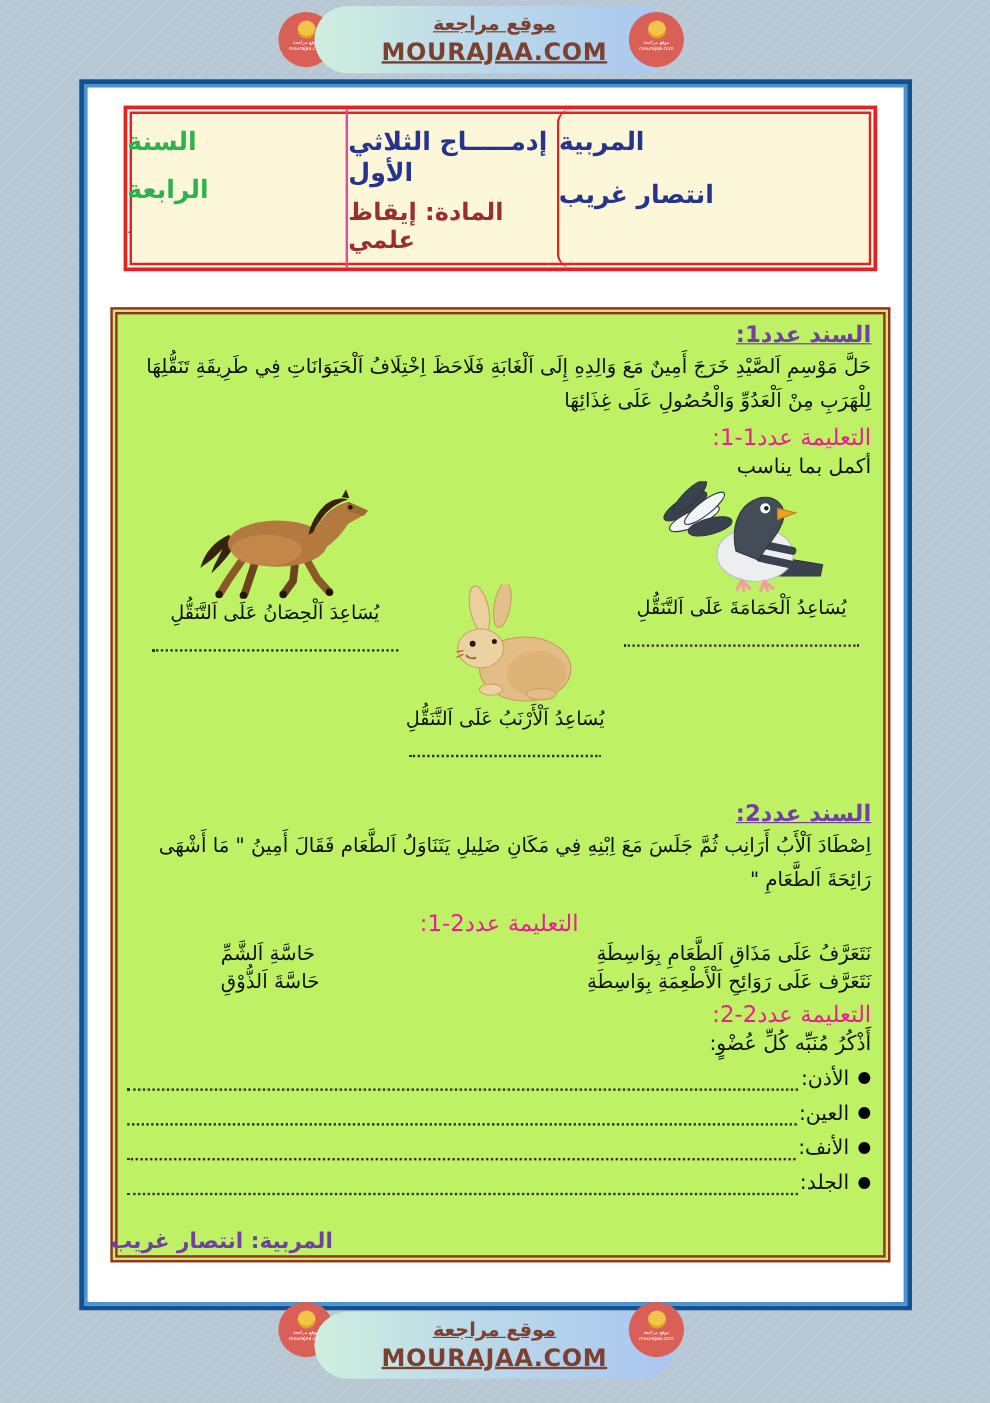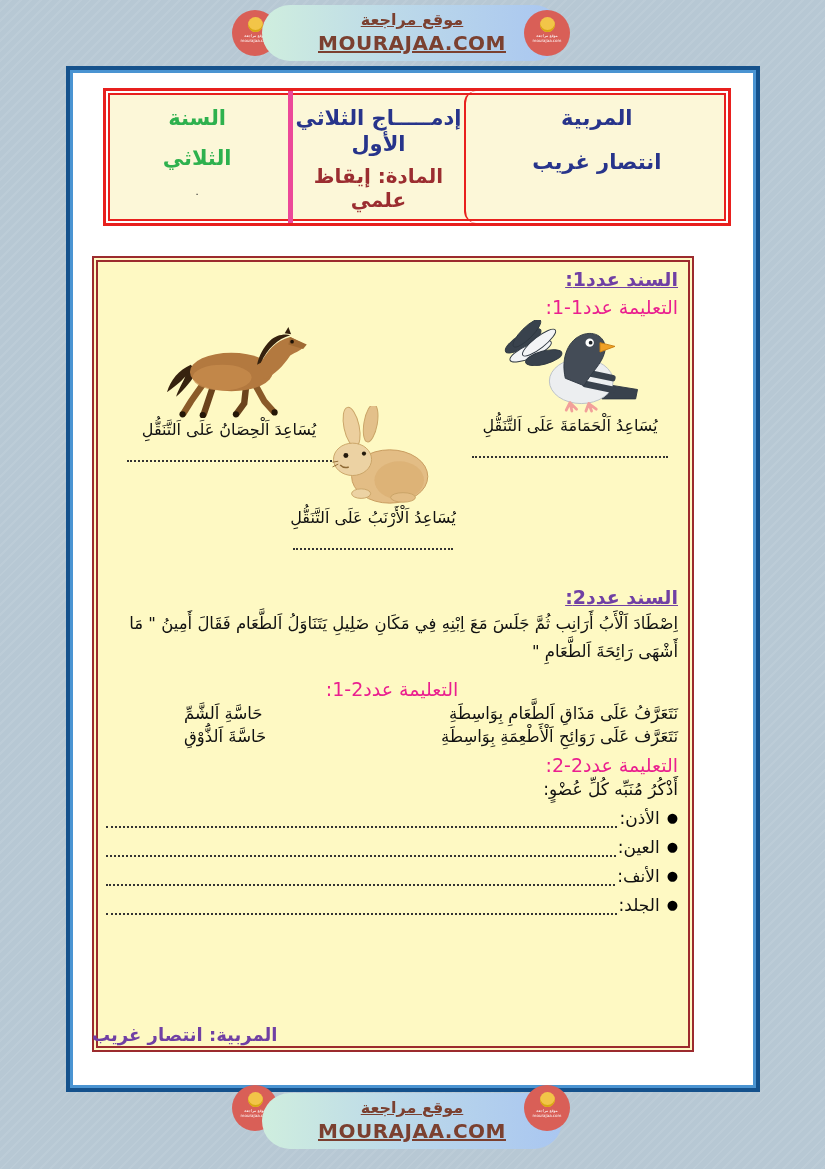--- a/index.html
+++ b/index.html
@@ -32,32 +32,32 @@
     box-shadow:inset 0 -2px 0 #d8a712;}
   .logo-txt{font-size:4px;color:#fff;line-height:1.3;}
   
   .page{position:absolute;left:66px;top:66px;width:694px;height:1026px;background:#fff;
     box-sizing:border-box;border:4px solid #14518c;box-shadow:inset 0 0 0 3px #4a94d2;z-index:2;}
   
   .header-table{position:absolute;left:33px;top:18px;width:628px;height:138px;background:#fcf7d8;
     box-sizing:border-box;border:3px solid #e8201e;
     box-shadow:inset 0 0 0 2px #ffffff, inset 0 0 0 4px #e8201e;
     display:flex;direction:rtl;}
-  .ht-cell{box-sizing:border-box;padding-top:14px;text-align:center;}
+  .ht-cell{box-sizing:border-box;padding-top:14px;text-align:left;}
   .ht-cell.c1{width:42.5%;border-left:2px solid #e8201e;border-radius:12px;}
-  .ht-cell.c2{width:28.2%;border-left:5px solid #ec4899;}
+  .ht-cell.c2{width:28.2%;border-left:2px solid #ec4899;}
   .ht-cell.c3{width:29.3%;}
   .blue-t{color:#27348b;font-weight:bold;font-size:21px;line-height:1.25;}
   .maroon-t{color:#9b2d30;font-weight:bold;font-size:20px;margin-top:6px;}
   .green-t{color:#2eb14e;font-weight:bold;font-size:21px;line-height:1.25;}
   .gap18{height:18px;} .gap14{height:14px;}
   .tiny-dot{color:#222;font-size:10px;margin-top:14px;}
   
-  .content-box{position:absolute;left:22px;top:186px;width:602px;height:796px;
-    box-sizing:border-box;border:6px double #9c2b2e;background:#fef9c3;
+  .content-box{position:absolute;left:22px;top:186px;width:650px;height:796px;
+    box-sizing:border-box;border:6px double #9c2b2e;background:#bef264;
     padding:4px 10px 4px 8px;direction:rtl;text-align:right;overflow:hidden;}
   .support-title{color:#7040a4;font-weight:bold;font-size:19px;text-decoration:underline;margin:2px 0 0 0;}
   .body-text{color:#111;font-size:16.5px;line-height:1.7;margin:2px 0 0 0;}
   .instr-title{color:#ea1f8f;font-weight:normal;font-size:19px;margin:6px 0 0 0;}
   .task-text{color:#111;font-size:17px;margin:3px 0 0 0;}
   
   .animals{position:relative;height:264px;margin-top:2px;}
   .animal{position:absolute;text-align:center;}
   .animal .caption{font-size:16px;color:#111;line-height:1.5;}
   .answer-line{border-bottom:2px dotted #333;height:4px;margin:14px auto 0 auto;}
@@ -110,30 +110,32 @@
         <div class="blue-t">انتصار غريب</div>
       </div>
       <div class="ht-cell c2">
         <div class="blue-t">إدمـــــاج الثلاثي</div>
         <div class="blue-t">الأول</div>
         <div class="maroon-t">المادة: إيقاظ علمي</div>
       </div>
       <div class="ht-cell c3">
         <div class="green-t">السنة</div>
         <div class="gap14"></div>
-        <div class="green-t">الثلاثي</div>
+        <div class="green-t">الرابعة</div>
         <div class="tiny-dot">.</div>
       </div>
     </div>
 
     <div class="content-box">
 
       <div class="support-title">السند عدد1:</div>
+      <p class="body-text">حَلَّ مَوْسِمِ اَلصَّيْدِ خَرَجَ أَمِينٌ مَعَ وَالِدِهِ إِلَى اَلْغَابَةِ فَلَاحَظَ اِخْتِلَافُ اَلْحَيَوَانَاتِ فِي طَرِيقَةِ تَنَقُّلِهَا لِلْهَرَبِ مِنْ اَلْعَدُوِّ وَالْحُصُولِ عَلَى غِذَائِهَا</p>
 
       <div class="instr-title">التعليمة عدد1-1:</div>
+      <div class="task-text">أكمل بما يناسب</div>
 
       <div class="animals">
 
         <div class="animal horse">
           <svg width="185" height="92" viewBox="0 0 200 100">
 
             <path d="M58,42 C45,48 36,58 32,72 C38,68 46,62 52,55 C48,64 44,70 42,77 C52,68 60,58 64,50 Z" fill="#36220f"></path>
 
             <path d="M72,62 L58,82 L50,95" stroke="#8a5a28" stroke-width="7" fill="none" stroke-linecap="round"></path>
             <path d="M82,66 L76,84 L72,96" stroke="#6b431c" stroke-width="7" fill="none" stroke-linecap="round"></path>

